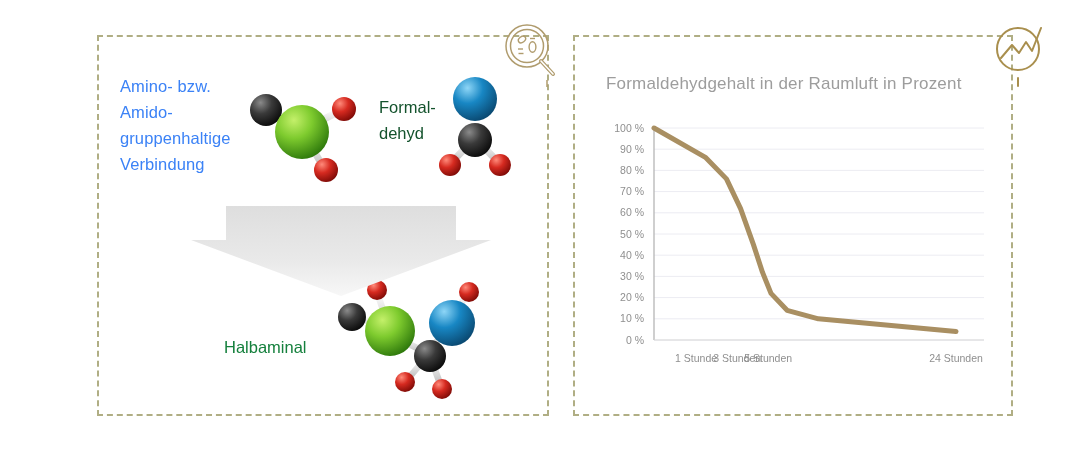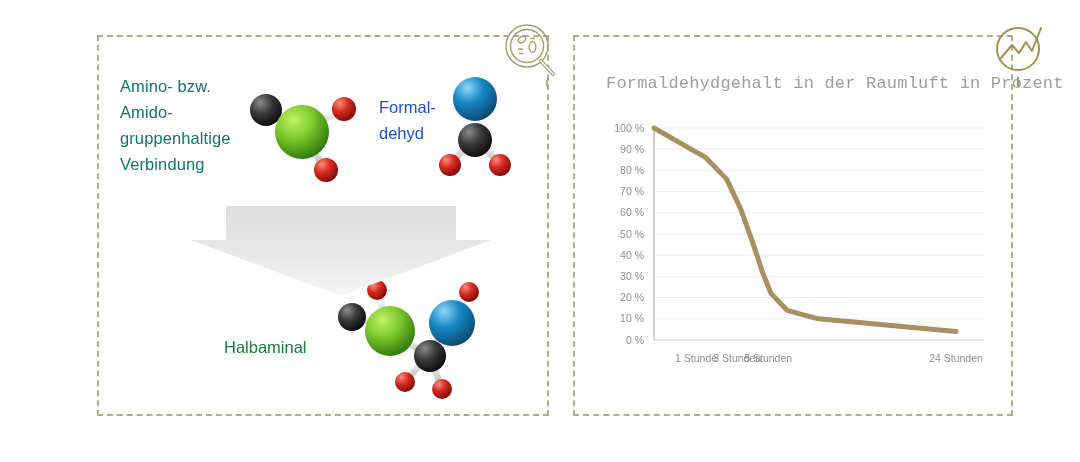--- a/index.html
+++ b/index.html
@@ -52,32 +52,32 @@
   }
 
   
   #reactant-label {
     position: absolute;
     left: 120px;
     top: 73px;
     width: 145px;
     font-size: 16.5px;
     line-height: 26px;
-    color: #0f766e;
+    color: #3b82f6;
     letter-spacing: 0.1px;
     white-space: pre-line;
   }
   #formaldehyd-label {
     position: absolute;
     left: 379px;
     top: 94px;
     width: 90px;
     font-size: 16.5px;
     line-height: 26px;
-    color: #1d4ed8;
+    color: #14532d;
     white-space: pre-line;
   }
   #halbaminal-label {
     position: absolute;
     left: 224px;
     top: 338px;
     font-size: 16.5px;
     color: #15803d;
   }
 
@@ -97,21 +97,20 @@
   }
 
   
   #chart-title {
     position: absolute;
     left: 606px;
     top: 74px;
     font-size: 17px;
     color: #9d9d9d;
     letter-spacing: 0.2px;
-    font-family: Liberation Mono, monospace;
   }
   #chart-svg {
     position: absolute;
     left: 592px;
     top: 118px;
     width: 400px;
     height: 260px;
   }
   .ytick-text {
     font-family: "Liberation Sans", sans-serif;

